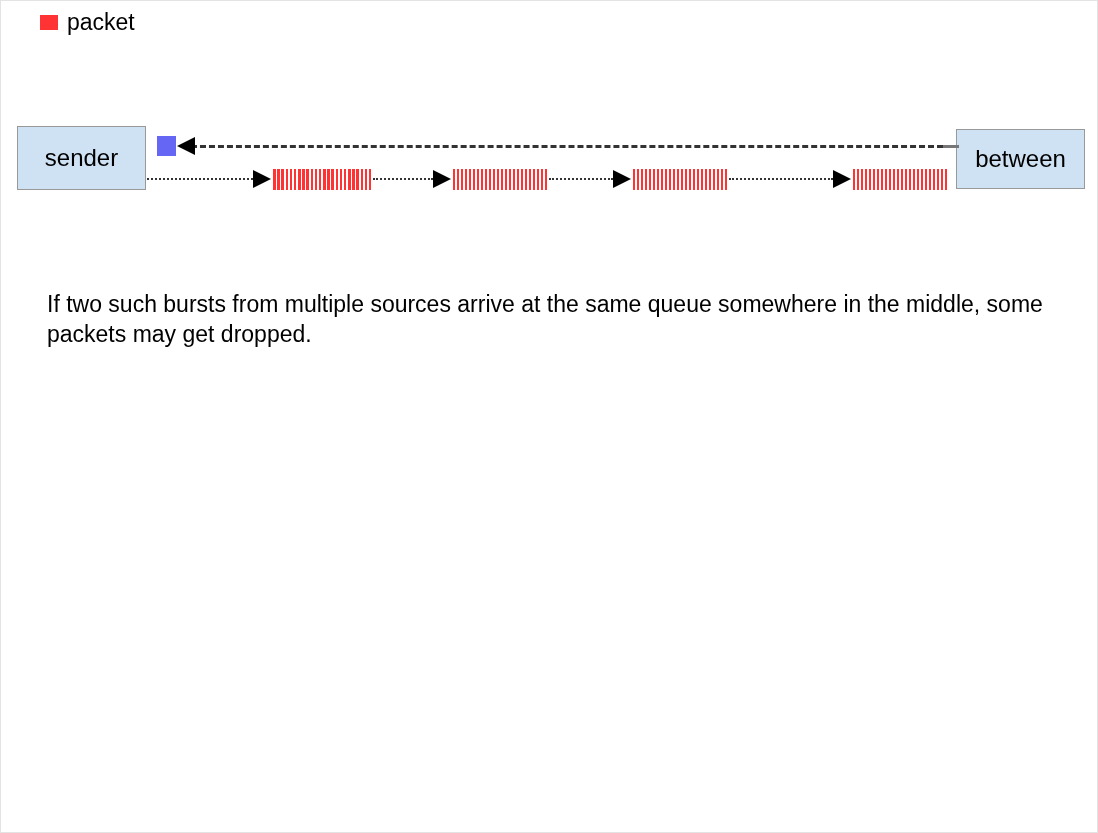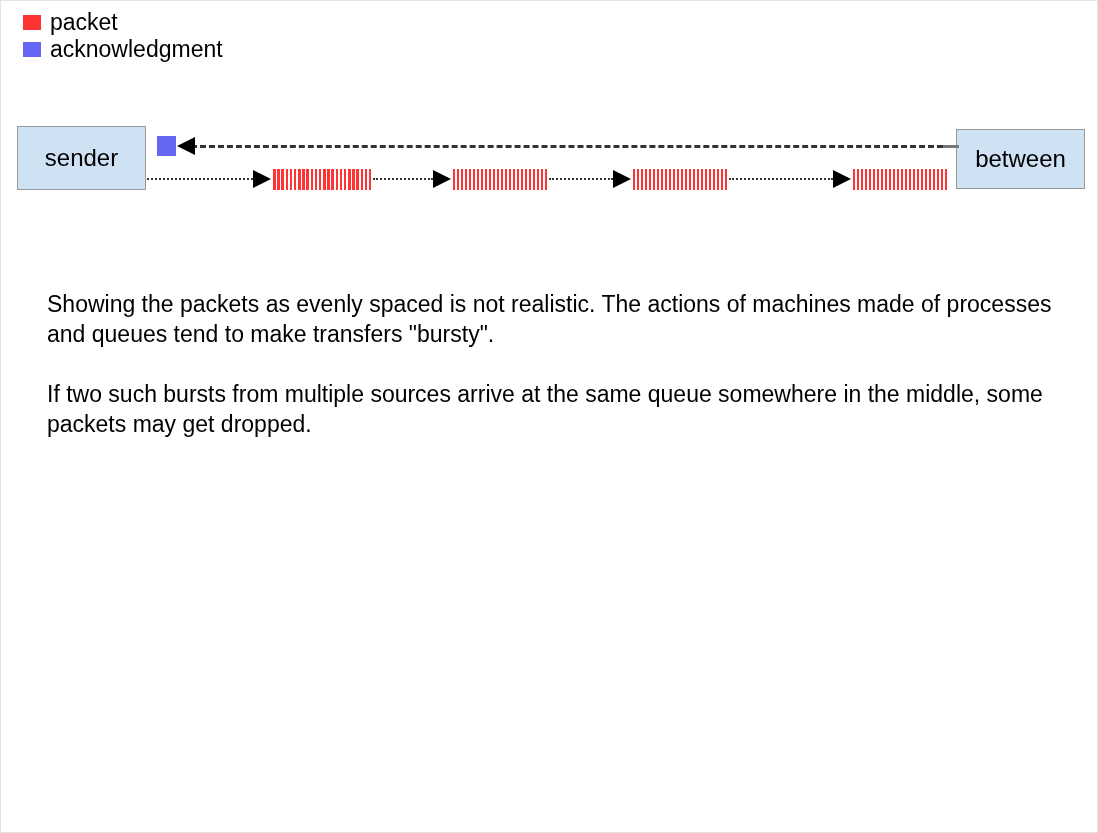--- a/index.html
+++ b/index.html
@@ -17,21 +17,21 @@
     height: 833px;
     background: #ffffff;
     border: 1px solid #e3e3e3;
     box-sizing: border-box;
     overflow: hidden;
   }
 
   
   #legend {
     position: absolute;
-    left: 22px;
+    left: 39px;
     top: 8px;
     width: 420px;
   }
   .legend-row {
     display: flex;
     align-items: center;
     height: 27px;
   }
   .legend-swatch {
     width: 18px;
@@ -151,24 +151,20 @@
 </style>
 </head>
 <body>
 
 <div id="page">
 
   <div id="legend">
     <div class="legend-row">
       <span class="legend-swatch" style="background:#ff3333;"></span>
       <span class="legend-label">packet</span>
-    </div>
-    <div class="legend-row">
-      <span class="legend-swatch" style="background:#6666f5;"></span>
-      <span class="legend-label">acknowledgment</span>
     </div>
   </div>
 
   <div id="diagram">
 
     <div class="node-box" id="sender-box">
       <span>sender</span>
     </div>
     <div class="node-box" id="receiver-box">
       <span>between</span>
@@ -291,17 +287,16 @@
         <i style="left: 76px; width: 2.48px; background: rgb(255, 51, 51);"></i>
         <i style="left: 80px; width: 2.48px; background: rgb(255, 51, 51);"></i>
         <i style="left: 84px; width: 2.48px; background: rgb(255, 51, 51);"></i>
         <i style="left: 88px; width: 2.48px; background: rgb(255, 51, 51);"></i>
         <i style="left: 92px; width: 2.48px; background: rgb(255, 51, 51);"></i>
       </div>
 
   </div>
 
   <div id="body-text">
-    <p class="para">Showing the packets as evenly spaced is not realistic. The actions of machines made of processes and queues tend to make transfers "bursty".</p>
     <p class="para">If two such bursts from multiple sources arrive at the same queue somewhere in the middle, some packets may get dropped.</p>
   </div>
 
 </div>
 
 </body></html>

